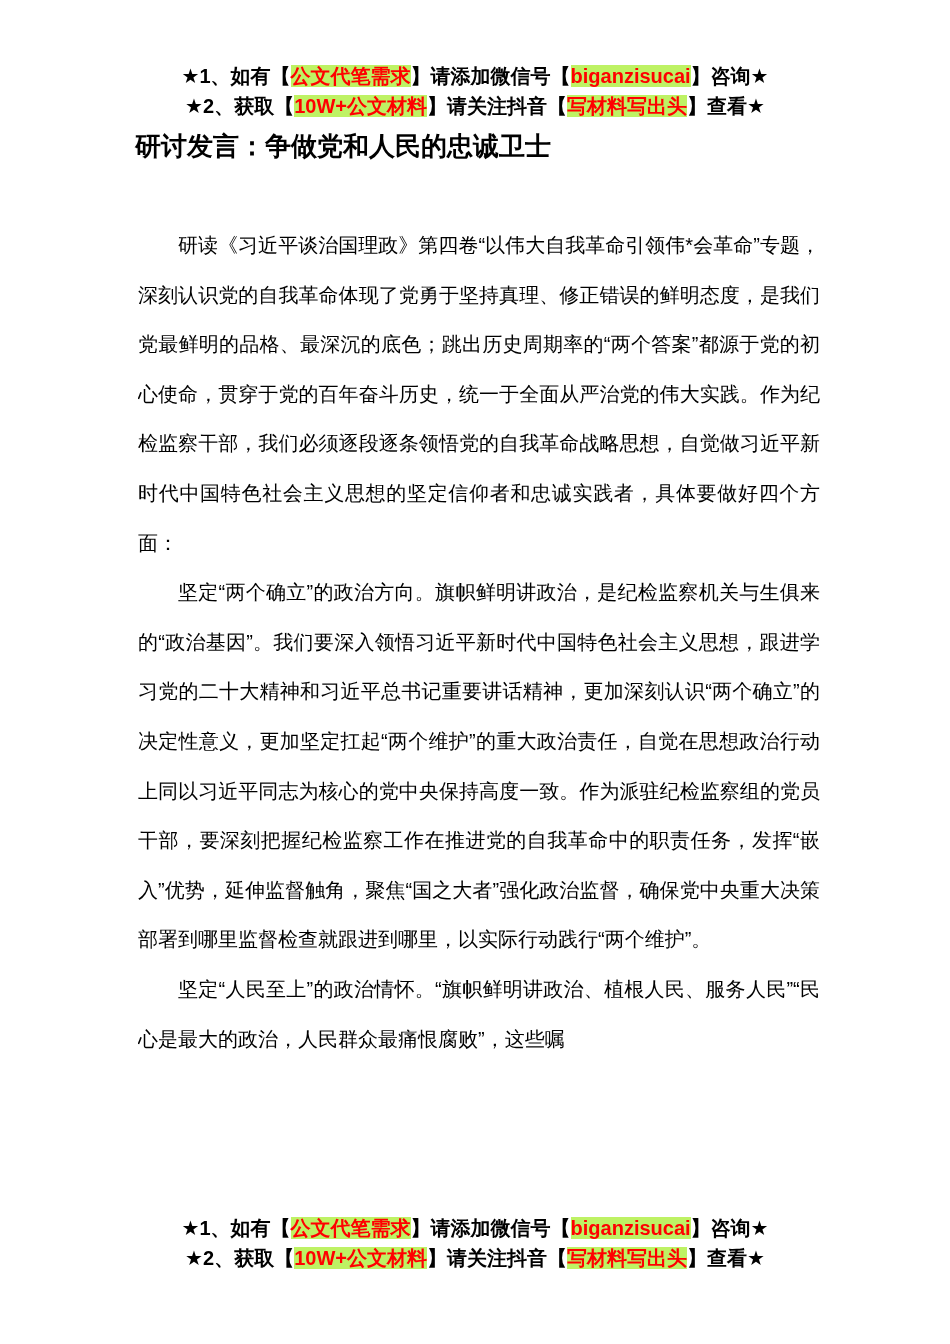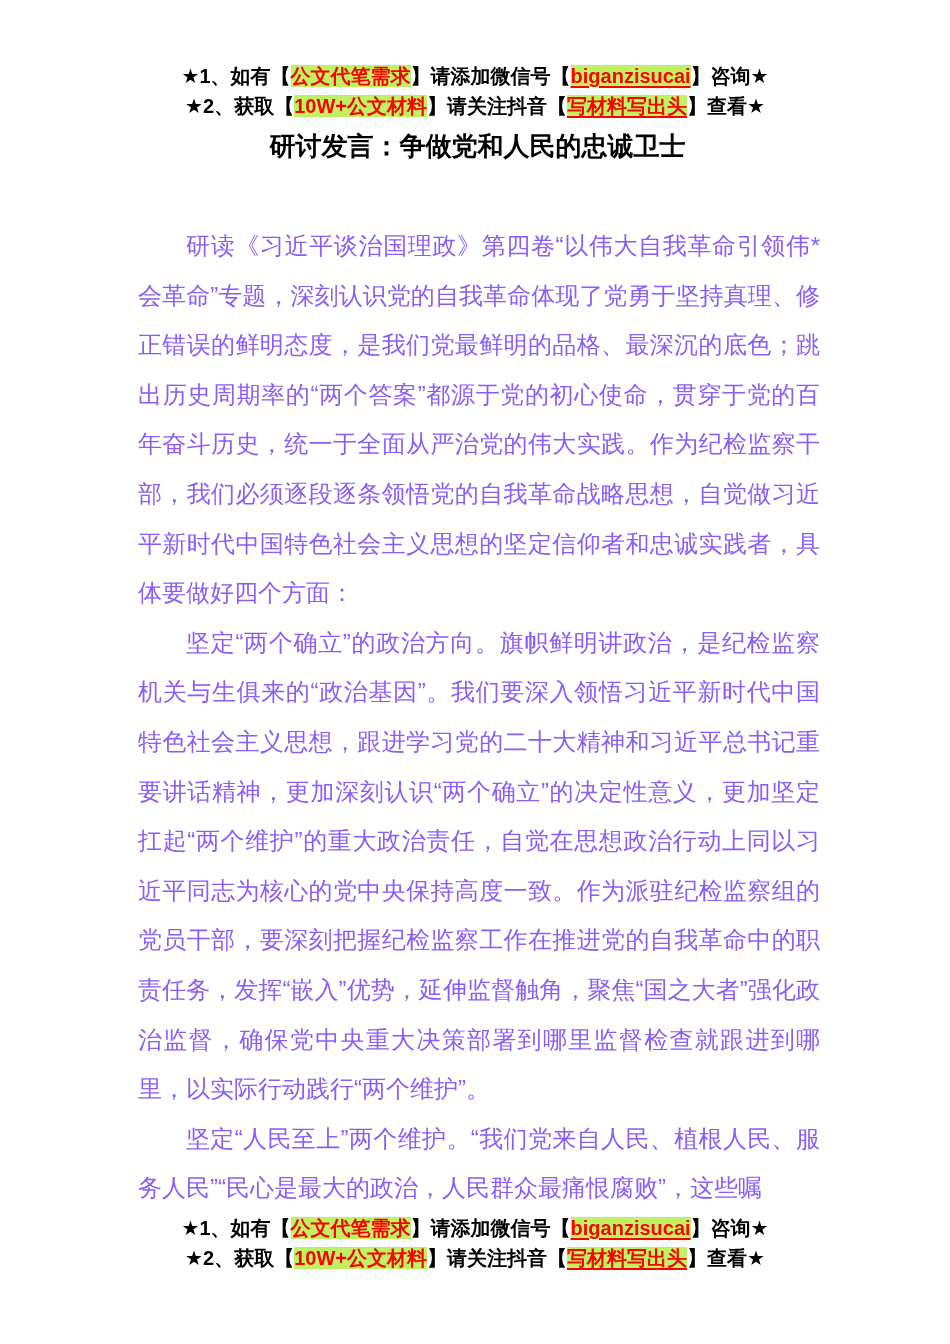--- a/index.html
+++ b/index.html
@@ -27,49 +27,47 @@
   .notice.header { top: 61px; }
   .notice.footer { top: 1213px; }
   .hl {
     background: #bef264;
     color: #ff0000;
   }
   .u-black {
     text-underline-offset: 3px;
   }
   .hl.u-red {
-    text-decoration: underline;
     text-decoration-color: #ff0000;
     text-underline-offset: 3px;
   }
   
   .doc-title {
     position: absolute;
     top: 127px;
     left: 135px;
     width: 685px;
-    text-align: center;
     font-weight: bold;
     font-size: 26px;
     line-height: 38px;
     color: #000000;
   }
   
   .doc-body {
     position: absolute;
     top: 221px;
     left: 138px;
     width: 682px;
     height: 993px;
     overflow: hidden;
-    font-size: 24px;
+    font-size: 20px;
     line-height: 49.6px;
     text-align: justify;
     text-justify: inter-ideograph;
-    color: #8b5cf6;
+    color: #000000;
   }
   .doc-body p {
     margin: 0;
     padding: 0;
     text-indent: 2em;
   }
 </style>
 </head>
 <body>
 
@@ -82,21 +80,21 @@
     <div>
       <span>★2、获取【</span><span class="hl">10W+公文材料</span><span>】请</span><span class="u-black">关注</span><span>抖音【</span><span class="hl u-red">写材料写出头</span><span>】查看★</span>
     </div>
   </div>
 
   <div class="doc-title">研讨发言：争做党和人民的忠诚卫士</div>
 
   <div class="doc-body">
     <p>研读《习近平谈治国理政》第四卷“以伟大自我革命引领伟*会革命”专题，深刻认识党的自我革命体现了党勇于坚持真理、修正错误的鲜明态度，是我们党最鲜明的品格、最深沉的底色；跳出历史周期率的“两个答案”都源于党的初心使命，贯穿于党的百年奋斗历史，统一于全面从严治党的伟大实践。作为纪检监察干部，我们必须逐段逐条领悟党的自我革命战略思想，自觉做习近平新时代中国特色社会主义思想的坚定信仰者和忠诚实践者，具体要做好四个方面：</p>
     <p>坚定“两个确立”的政治方向。旗帜鲜明讲政治，是纪检监察机关与生俱来的“政治基因”。我们要深入领悟习近平新时代中国特色社会主义思想，跟进学习党的二十大精神和习近平总书记重要讲话精神，更加深刻认识“两个确立”的决定性意义，更加坚定扛起“两个维护”的重大政治责任，自觉在思想政治行动上同以习近平同志为核心的党中央保持高度一致。作为派驻纪检监察组的党员干部，要深刻把握纪检监察工作在推进党的自我革命中的职责任务，发挥“嵌入”优势，延伸监督触角，聚焦“国之大者”强化政治监督，确保党中央重大决策部署到哪里监督检查就跟进到哪里，以实际行动践行“两个维护”。</p>
-    <p>坚定“人民至上”两个维护。“我们党来自人民、植根人民、服务人民”“民心是最大的政治，人民群众最痛恨腐败”，这些嘱</p>
+    <p>坚定“人民至上”的政治情怀。“旗帜鲜明讲政治、植根人民、服务人民”“民心是最大的政治，人民群众最痛恨腐败”，这些嘱</p>
   </div>
 
   <div class="notice footer">
     <div>
       <span>★1、如有【</span><span class="hl">公文代笔需求</span><span>】请</span><span class="u-black">添加</span><span>微信号【</span><span class="hl u-red">biganzisucai</span><span>】咨询★</span>
     </div>
     <div>
       <span>★2、获取【</span><span class="hl">10W+公文材料</span><span>】请</span><span class="u-black">关注</span><span>抖音【</span><span class="hl u-red">写材料写出头</span><span>】查看★</span>
     </div>
   </div>

